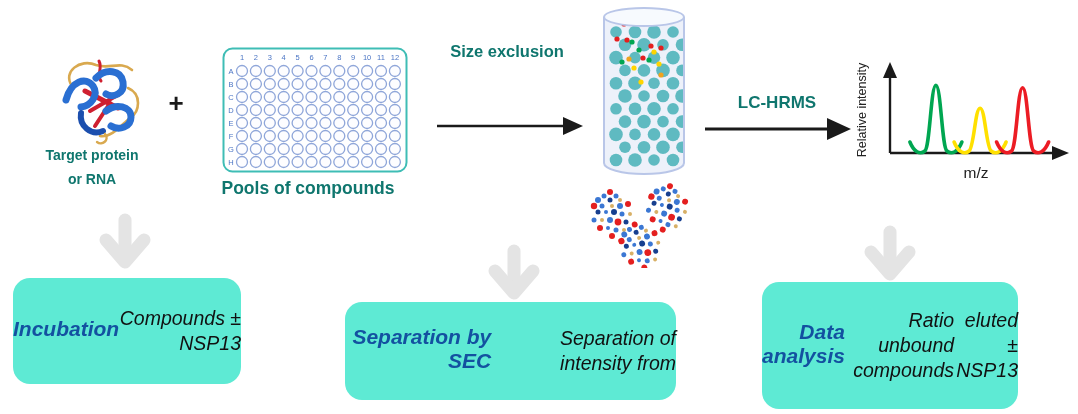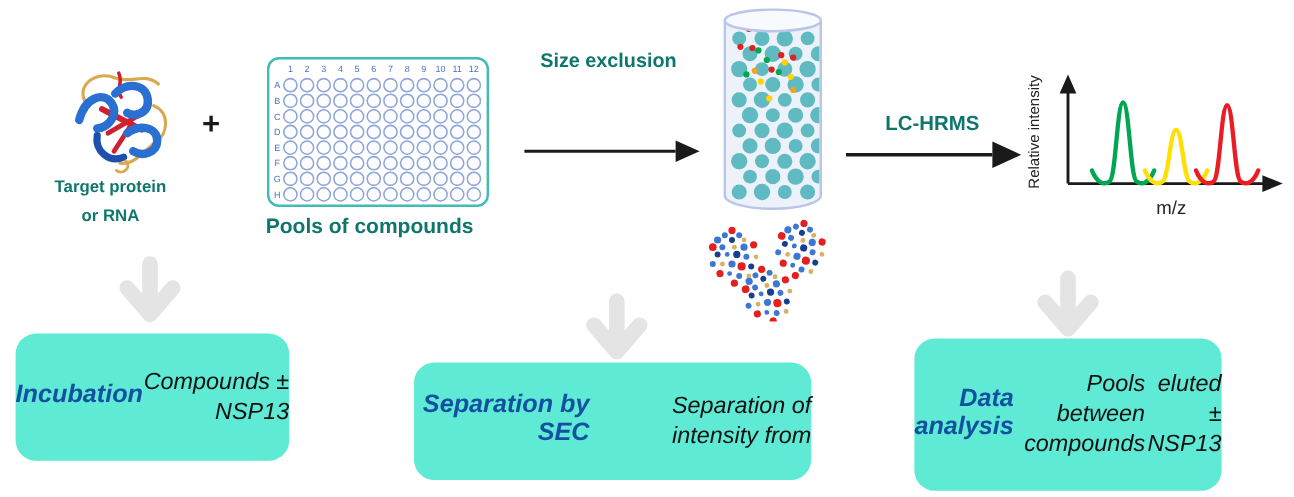--- a/index.html
+++ b/index.html
@@ -379,17 +379,17 @@
   <div class="abs box box1">
     <div class="box-title">Incubation</div>
     <div class="box-line">Compounds ± NSP13</div>
   </div>
   <div class="abs box box2">
     <div class="box-title">Separation by SEC</div>
     <div class="box-line">Separation of intensity from</div>
   </div>
   <div class="abs box box3">
     <div class="box-title">Data analysis</div>
-    <div class="box-line">Pools between compounds</div>
+    <div class="box-line">Ratio unbound compounds</div>
     <div class="box-line">eluted ± NSP13</div>
   </div>
 
 </div>
 
 </body></html>

